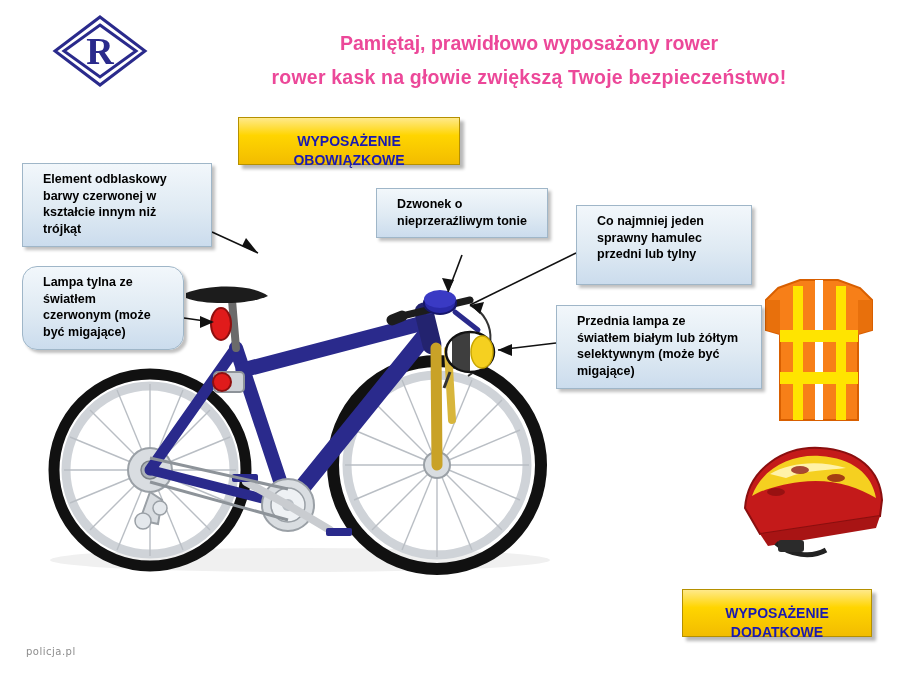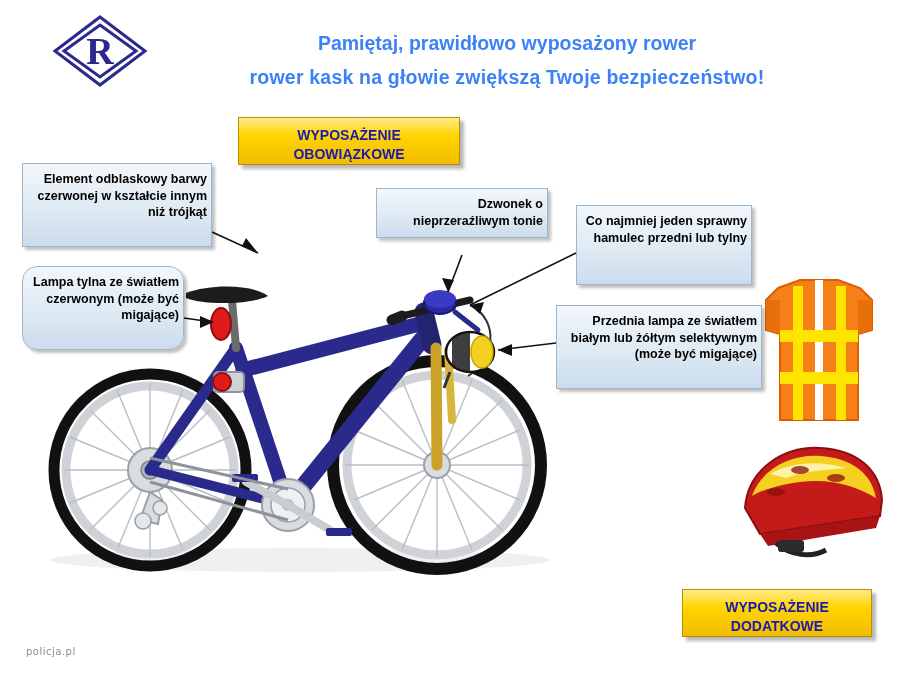--- a/index.html
+++ b/index.html
@@ -23,63 +23,63 @@
   
   .logo {
     position: absolute;
     left: 52px;
     top: 14px;
     width: 96px;
     height: 74px;
   }
   .title {
     position: absolute;
-    left: 167px;
+    left: 189px;
     top: 26px;
     width: 680px;
     text-align: center;
-    color: #3b82f6;
+    color: #ec4899;
     font-weight: bold;
     font-size: 19.5px;
     line-height: 34px;
   }
   .title .line2 { letter-spacing: 0.2px; }
 
   
   .banner {
     position: absolute;
     background: linear-gradient(180deg, #ffe98a 0%, #ffd500 38%, #f2bc00 100%);
     border: 1px solid #b59000;
     color: #1a1ab0;
     font-weight: bold;
     font-size: 14px;
     text-align: center;
     line-height: 19px;
-    padding: 8px 10px 8px 10px;
+    padding: 14px 10px 8px 10px;
     box-sizing: border-box;
     box-shadow: 4px 4px 3px rgba(0,0,0,0.28);
   }
   #banner-obowiazkowe {
     left: 238px; top: 117px; width: 222px; height: 48px;
   }
   #banner-dodatkowe {
     left: 682px; top: 589px; width: 190px; height: 48px;
   }
 
   
   .callout {
     position: absolute;
     background: linear-gradient(180deg, #f2f7fb 0%, #dfeaf3 55%, #cbdced 100%);
     border: 1px solid #9fb6c8;
     color: #000000;
     font-weight: bold;
     font-size: 12.5px;
     line-height: 16.5px;
-    text-align: right;
-    padding: 7px 4px;
+    text-align: left;
+    padding: 7px 20px;
     box-sizing: border-box;
     box-shadow: 3px 3px 3px rgba(0,0,0,0.25);
   }
   #callout-reflector { left: 22px;  top: 163px; width: 190px; height: 84px; }
   #callout-rearlamp  { left: 22px;  top: 266px; width: 162px; height: 84px; border-radius: 15px; }
   #callout-bell      { left: 376px; top: 188px; width: 172px; height: 50px; }
   #callout-brake     { left: 576px; top: 205px; width: 176px; height: 80px; }
   #callout-frontlamp { left: 556px; top: 305px; width: 206px; height: 84px; }
 
   

